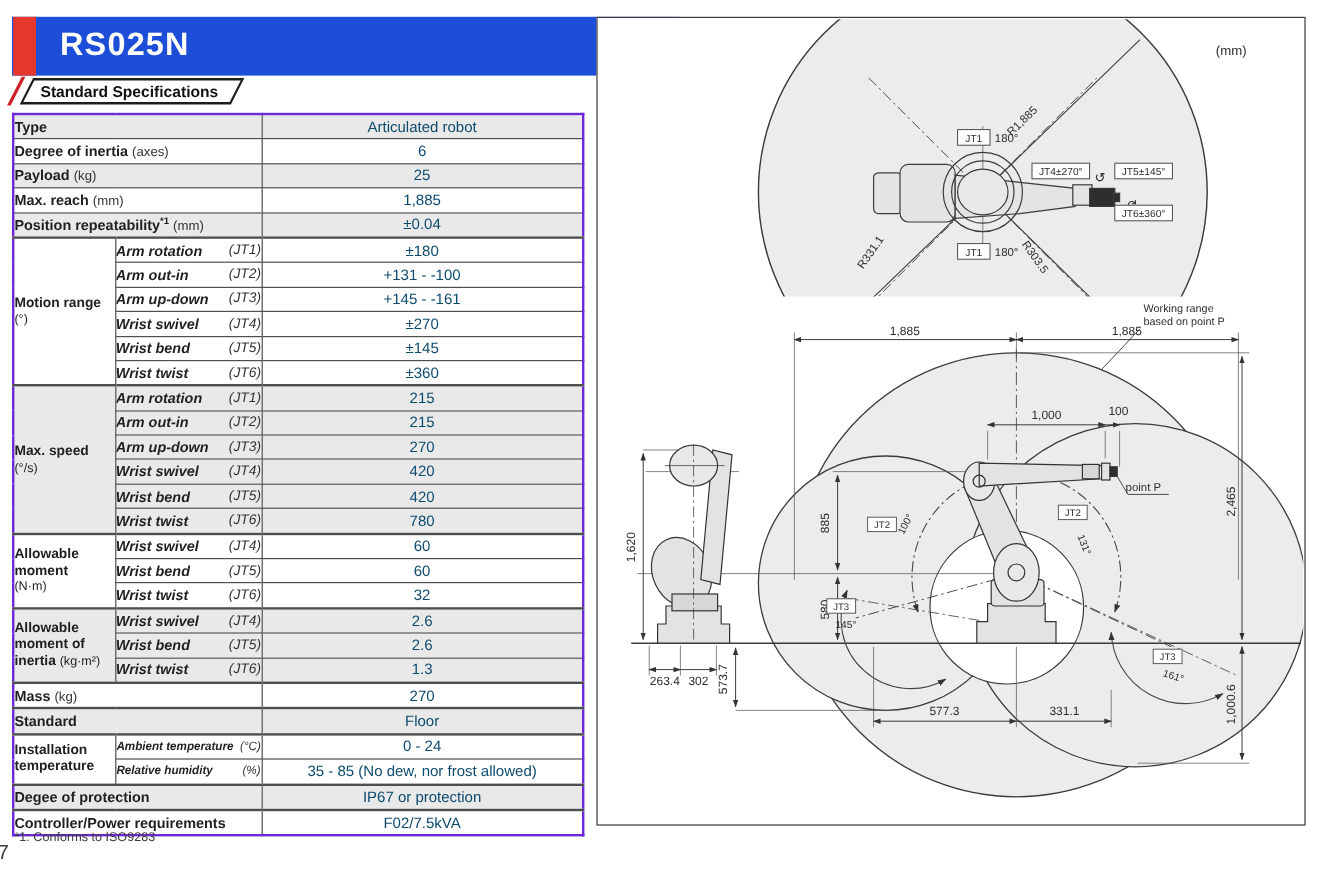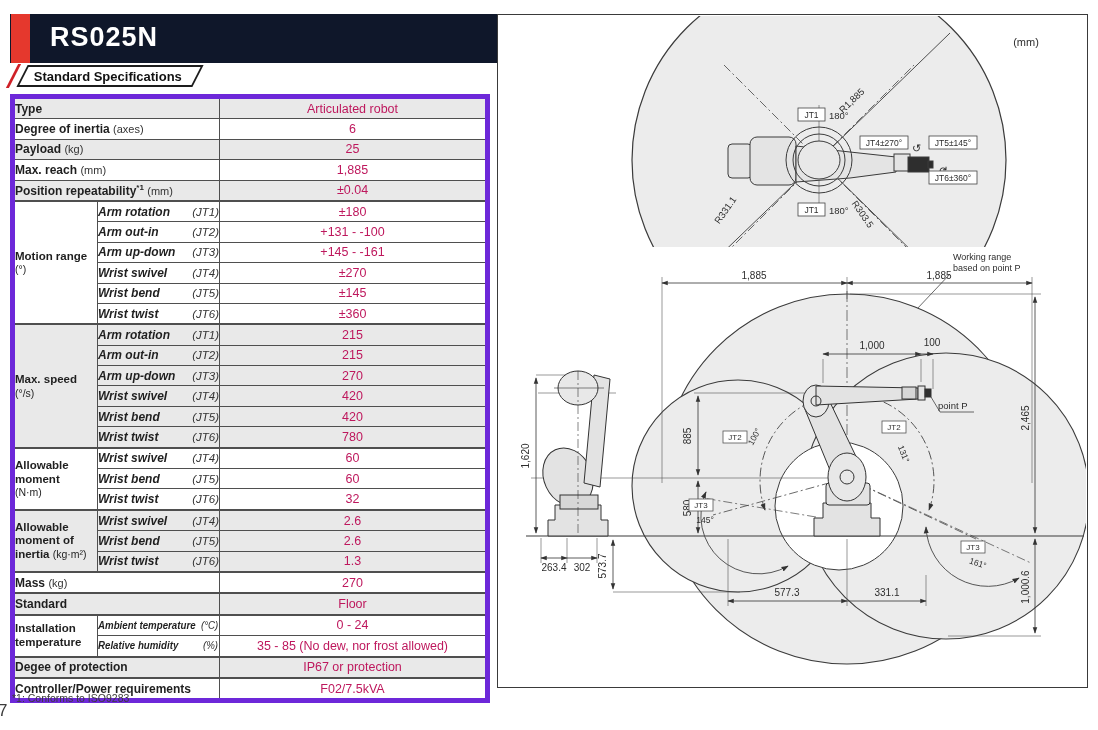--- a/index.html
+++ b/index.html
@@ -1,48 +1,48 @@
 <!DOCTYPE html>
 <html><head>
 <meta charset="utf-8">
 <style>
   html,body{margin:0;padding:0;background:#fff;}
   body{width:1098px;height:730px;position:relative;font-family:"Liberation Sans",sans-serif;color:#222;overflow:hidden;}
   .abs{position:absolute;}
 
   
-  .hdr{left:10px;top:14px;width:556px;height:49px;background:#0f172a;}
+  .hdr{left:10px;top:14px;width:556px;height:49px;background:#1d4ed8;}
   .hdr .red{position:absolute;left:1px;top:0;width:19px;height:49px;background:#e5382d;}
   .hdr .ttl{position:absolute;left:40px;top:8px;color:#fff;font-size:27px;font-weight:bold;letter-spacing:1px;}
 
   
   .tag{left:22px;top:65px;height:18px;border:2px solid #1d1d1d;padding:0 14px 0 10px;
        transform:skewX(-27deg);display:flex;align-items:center;background:#fff;}
   .tag .txt{transform:skewX(27deg);font-size:13px;font-weight:bold;white-space:nowrap;color:#111;line-height:1;}
   .tagslash{left:12px;top:64px;width:3px;height:24px;background:#cf2027;transform:skewX(-27deg);}
 
   
   table.spec{left:10px;top:94px;position:absolute;width:475px;border-collapse:collapse;table-layout:fixed;
-             border:5px solid #6d28d9;background:#fff;}
+             border:2px solid #6d28d9;background:#fff;}
   table.spec td{border:1px solid #4f4f4f;height:19.4px;padding:0;vertical-align:middle;overflow:hidden;}
   tr.sep td{border-top-width:2px;}
   tr.sh td{background:#e9e9e9;}
   td.lbl{padding-left:7px;font-size:12px;font-weight:bold;color:#1f1f1f;white-space:nowrap;}
   td.lbl .u,{font-weight:normal;}
   .u{font-weight:normal;font-size:11px;color:#333;}
   sup.fn{font-size:8px;font-weight:bold;}
   td.grp{padding:1px 2px 1px 6px;font-size:11.5px;font-weight:bold;line-height:1.15;color:#1f1f1f;vertical-align:middle;}
   td.grp .gu{display:block;font-weight:normal;font-size:10.5px;}
   td.grp .gu.inline{display:inline;}
   td.sub{padding:0 5px 0 7px;}
   td.sub .fx{display:flex;justify-content:space-between;align-items:center;font-style:italic;}
   td.sub .sn{font-size:12px;font-weight:bold;color:#1f1f1f;white-space:nowrap;}
   td.sub .sj{font-size:11.5px;color:#333;}
   td.sub .cond{font-size:10px;transform:scaleX(.97);transform-origin:left;}
-  td.val{text-align:center;font-size:12.5px;color:#be185d;white-space:nowrap;}
+  td.val{text-align:center;font-size:12.5px;color:#0c4a6e;white-space:nowrap;}
 
   .foot{left:12px;top:692px;font-size:10.5px;color:#3c3c3c;}
   .pgnum{left:-2px;top:701px;font-size:17px;color:#3c3c3c;}
 
   
   .panel{left:497px;top:14px;width:591px;height:674px;border:1.5px solid #3a3a3a;box-sizing:border-box;background:#fff;}
   svg text{font-family:"Liberation Sans",sans-serif;fill:#2d2d2d;}
 </style>
 </head>
 <body>

